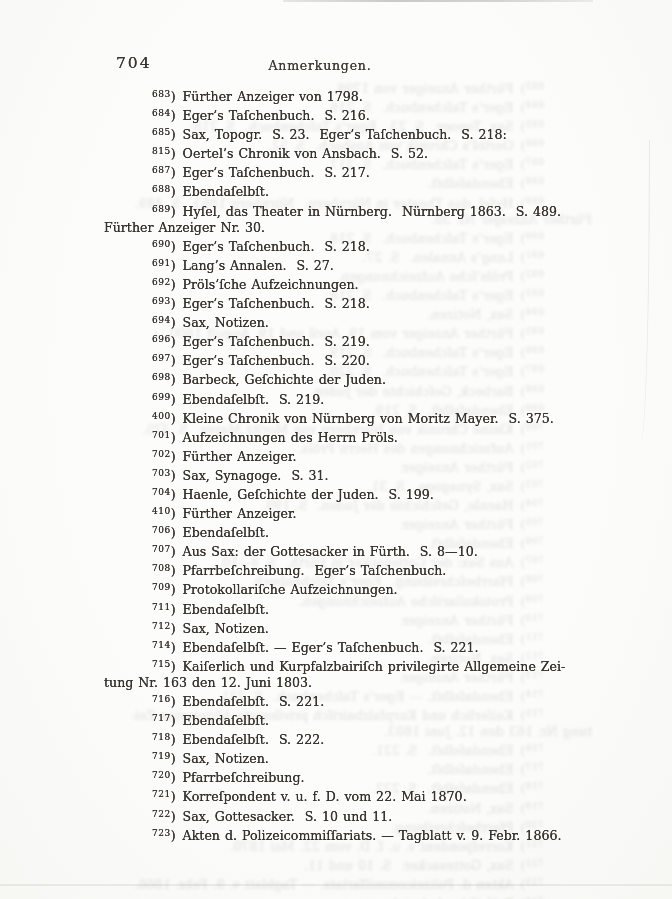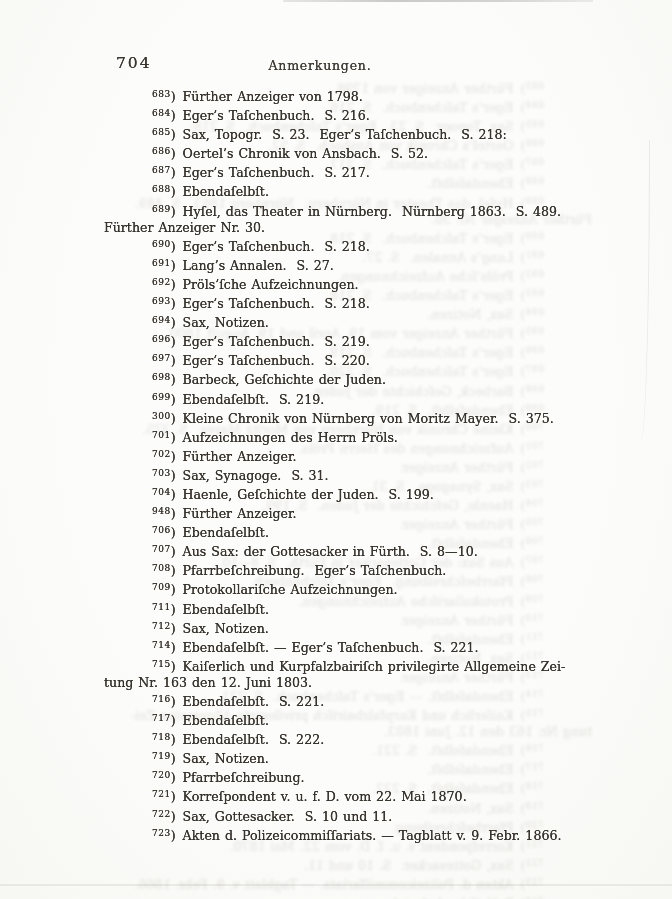--- a/index.html
+++ b/index.html
@@ -155,40 +155,40 @@
 
   <div class="header">
     <span class="page-number">704</span>
     <div class="running-title">Anmerkungen.</div>
   </div>
 
   <div class="notes" id="notes">
       <p class="note"><span class="fn-num">683</span><span class="fn-paren">)</span><span class="fn-text">Fürther Anzeiger von 1798.</span></p>
       <p class="note"><span class="fn-num">684</span><span class="fn-paren">)</span><span class="fn-text">Eger’s Taſchenbuch.  S. 216.</span></p>
       <p class="note"><span class="fn-num">685</span><span class="fn-paren">)</span><span class="fn-text">Sax, Topogr.  S. 23.  Eger’s Taſchenbuch.  S. 218:</span></p>
-      <p class="note"><span class="fn-num">686</span><span class="fn-paren">)</span><span class="fn-text">Oertel’s Chronik von Ansbach.  S. 52.</span></p>
+      <p class="note"><span class="fn-num">815</span><span class="fn-paren">)</span><span class="fn-text">Oertel’s Chronik von Ansbach.  S. 52.</span></p>
       <p class="note"><span class="fn-num">687</span><span class="fn-paren">)</span><span class="fn-text">Eger’s Taſchenbuch.  S. 217.</span></p>
       <p class="note"><span class="fn-num">688</span><span class="fn-paren">)</span><span class="fn-text">Ebendaſelbſt.</span></p>
       <p class="note"><span class="fn-num">689</span><span class="fn-paren">)</span><span class="fn-text">Hyſel, das Theater in Nürnberg.  Nürnberg 1863.  S. 489.
 Fürther Anzeiger Nr. 30.</span></p>
       <p class="note"><span class="fn-num">690</span><span class="fn-paren">)</span><span class="fn-text">Eger’s Taſchenbuch.  S. 218.</span></p>
       <p class="note"><span class="fn-num">691</span><span class="fn-paren">)</span><span class="fn-text">Lang’s Annalen.  S. 27.</span></p>
       <p class="note"><span class="fn-num">692</span><span class="fn-paren">)</span><span class="fn-text">Pröls’ſche Aufzeichnungen.</span></p>
       <p class="note"><span class="fn-num">693</span><span class="fn-paren">)</span><span class="fn-text">Eger’s Taſchenbuch.  S. 218.</span></p>
       <p class="note"><span class="fn-num">694</span><span class="fn-paren">)</span><span class="fn-text">Sax, Notizen.</span></p>
       <p class="note"><span class="fn-num">696</span><span class="fn-paren">)</span><span class="fn-text">Eger’s Taſchenbuch.  S. 219.</span></p>
       <p class="note"><span class="fn-num">697</span><span class="fn-paren">)</span><span class="fn-text">Eger’s Taſchenbuch.  S. 220.</span></p>
       <p class="note"><span class="fn-num">698</span><span class="fn-paren">)</span><span class="fn-text">Barbeck, Geſchichte der Juden.</span></p>
       <p class="note"><span class="fn-num">699</span><span class="fn-paren">)</span><span class="fn-text">Ebendaſelbſt.  S. 219.</span></p>
-      <p class="note"><span class="fn-num">300</span><span class="fn-paren">)</span><span class="fn-text">Kleine Chronik von Nürnberg von Moritz Mayer.  S. 375.</span></p>
+      <p class="note"><span class="fn-num">400</span><span class="fn-paren">)</span><span class="fn-text">Kleine Chronik von Nürnberg von Moritz Mayer.  S. 375.</span></p>
       <p class="note"><span class="fn-num">701</span><span class="fn-paren">)</span><span class="fn-text">Aufzeichnungen des Herrn Pröls.</span></p>
       <p class="note"><span class="fn-num">702</span><span class="fn-paren">)</span><span class="fn-text">Fürther Anzeiger.</span></p>
       <p class="note"><span class="fn-num">703</span><span class="fn-paren">)</span><span class="fn-text">Sax, Synagoge.  S. 31.</span></p>
       <p class="note"><span class="fn-num">704</span><span class="fn-paren">)</span><span class="fn-text">Haenle, Geſchichte der Juden.  S. 199.</span></p>
-      <p class="note"><span class="fn-num">948</span><span class="fn-paren">)</span><span class="fn-text">Fürther Anzeiger.</span></p>
+      <p class="note"><span class="fn-num">410</span><span class="fn-paren">)</span><span class="fn-text">Fürther Anzeiger.</span></p>
       <p class="note"><span class="fn-num">706</span><span class="fn-paren">)</span><span class="fn-text">Ebendaſelbſt.</span></p>
       <p class="note"><span class="fn-num">707</span><span class="fn-paren">)</span><span class="fn-text">Aus Sax: der Gottesacker in Fürth.  S. 8—10.</span></p>
       <p class="note"><span class="fn-num">708</span><span class="fn-paren">)</span><span class="fn-text">Pfarrbeſchreibung.  Eger’s Taſchenbuch.</span></p>
       <p class="note"><span class="fn-num">709</span><span class="fn-paren">)</span><span class="fn-text">Protokollariſche Aufzeichnungen.</span></p>
       <p class="note"><span class="fn-num">711</span><span class="fn-paren">)</span><span class="fn-text">Ebendaſelbſt.</span></p>
       <p class="note"><span class="fn-num">712</span><span class="fn-paren">)</span><span class="fn-text">Sax, Notizen.</span></p>
       <p class="note"><span class="fn-num">714</span><span class="fn-paren">)</span><span class="fn-text">Ebendaſelbſt. — Eger’s Taſchenbuch.  S. 221.</span></p>
       <p class="note"><span class="fn-num">715</span><span class="fn-paren">)</span><span class="fn-text">Kaiſerlich und Kurpfalzbairiſch privilegirte Allgemeine Zei-
 tung Nr. 163 den 12. Juni 1803.</span></p>
       <p class="note"><span class="fn-num">716</span><span class="fn-paren">)</span><span class="fn-text">Ebendaſelbſt.  S. 221.</span></p>

